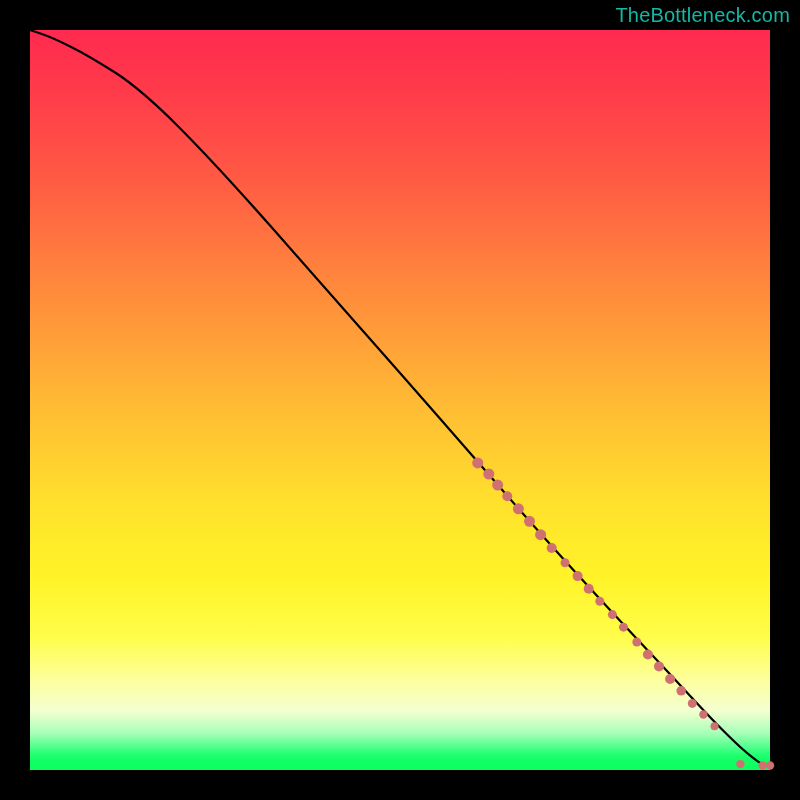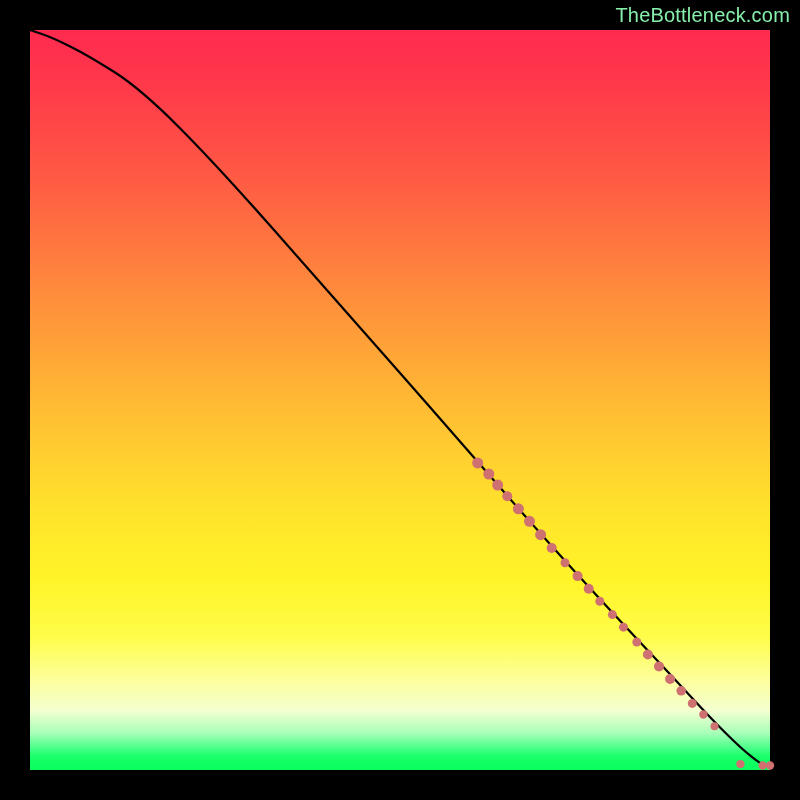--- a/index.html
+++ b/index.html
@@ -8,21 +8,21 @@
     height: 800px;
     background: #000;
     position: relative;
     font-family: Arial, Helvetica, sans-serif;
     overflow: hidden;
   }
   .attribution {
     position: absolute;
     top: 4px;
     right: 10px;
-    color: #86efac;
+    color: #14b8a6;
     font-size: 20px;
     font-weight: 400;
     letter-spacing: 0.2px;
   }
   .plot {
     position: absolute;
     left: 30px;
     top: 30px;
     width: 740px;
     height: 740px;

